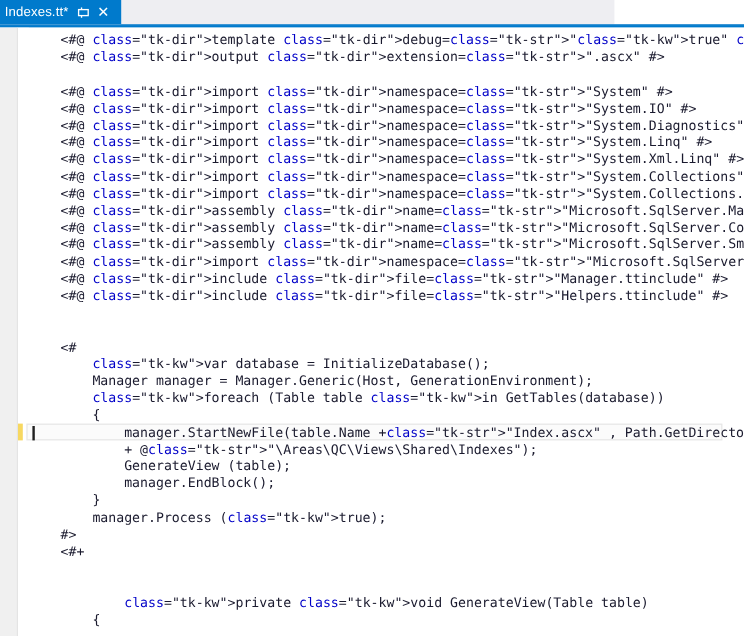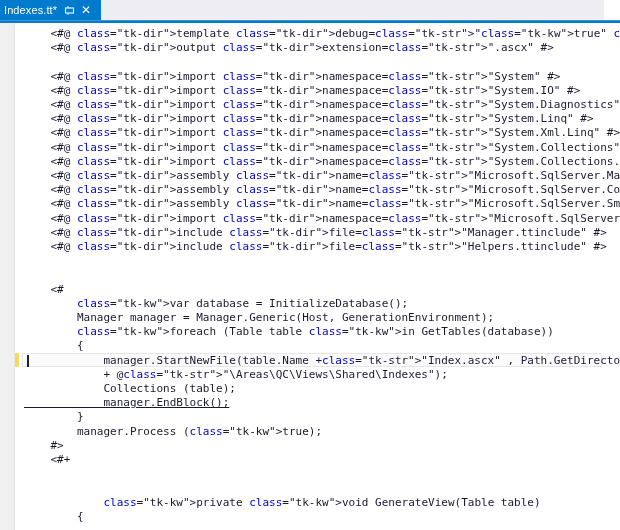--- a/index.html
+++ b/index.html
@@ -5,21 +5,21 @@
   html,body{margin:0;padding:0;}
   body{
     width:620px;height:530px;overflow:hidden;
     background:#ffffff;
     font-family:"DejaVu Sans Mono","Liberation Mono",monospace;
   }
   #app{position:relative;width:620px;height:530px;overflow:hidden;background:#fff;}
 
   
   .tabstrip{
-    position:absolute;left:0;top:0;width:604px;height:20px;
+    position:absolute;left:0;top:0;width:512px;height:20px;
     background:#eeeef2;
   }
   .tab{
     position:absolute;left:0;top:0;height:20px;
     background:#007acc;
     display:flex;align-items:center;
     padding:0 5px 0 4px;
     box-sizing:border-box;
   }
   .tab-title{
@@ -138,22 +138,22 @@
         <div class="line code" style="top: 217px;">    &lt;#@ <span <span="" class="tk-kw">class</span>="tk-dir"&gt;include <span <span="" class="tk-kw">class</span>="tk-dir"&gt;file=<span <span="" class="tk-kw">class</span>="tk-str"&gt;"Helpers.ttinclude" #&gt;</div>
         <div class="line code" style="top: 231.2px;"></div>
         <div class="line code" style="top: 245.4px;"></div>
         <div class="line code" style="top: 259.6px;">    &lt;#</div>
         <div class="line code" style="top: 273.8px;">        <span <span="" class="tk-kw">class</span>="tk-kw"&gt;var database = InitializeDatabase();</div>
         <div class="line code" style="top: 288px;">        Manager manager = Manager.Generic(Host, GenerationEnvironment);</div>
         <div class="line code" style="top: 302.2px;">        <span <span="" class="tk-kw">class</span>="tk-kw"&gt;foreach (Table table <span <span="" class="tk-kw">class</span>="tk-kw"&gt;in GetTables(database))</div>
         <div class="line code" style="top: 316.4px;">        {</div>
         <div class="line code" style="top: 330.6px;">            manager.StartNewFile(table.Name +<span <span="" class="tk-kw">class</span>="tk-str"&gt;"Index.ascx" , Path.GetDirectoryName(Host.TemplateFile)</div>
         <div class="line code" style="top: 344.8px;">            + @<span <span="" class="tk-kw">class</span>="tk-str"&gt;"\Areas\QC\Views\Shared\Indexes");</div>
-        <div class="line code" style="top: 359px;">            Collections (table);</div>
-        <div class="line code" style="top: 373.2px; text-decoration: underline;">            manager.EndBlock();</div>
+        <div class="line code" style="top: 359px;">            GenerateView (table);</div>
+        <div class="line code" style="top: 373.2px;">            manager.EndBlock();</div>
         <div class="line code" style="top: 387.4px;">        }</div>
         <div class="line code" style="top: 401.6px;">        manager.Process (<span <span="" class="tk-kw">class</span>="tk-kw"&gt;true);</div>
         <div class="line code" style="top: 415.8px;">    #&gt;</div>
         <div class="line code" style="top: 430px;">    &lt;#+</div>
         <div class="line code" style="top: 444.2px;"></div>
         <div class="line code" style="top: 458.4px;"></div>
         <div class="line code" style="top: 472.6px;">            <span <span="" class="tk-kw">class</span>="tk-kw"&gt;private <span <span="" class="tk-kw">class</span>="tk-kw"&gt;void GenerateView(Table table)</div>
         <div class="line code" style="top: 486.8px;">        {</div>
         <div class="caret" style="left: 27px; top: 331.6px;"></div>
       </div>

